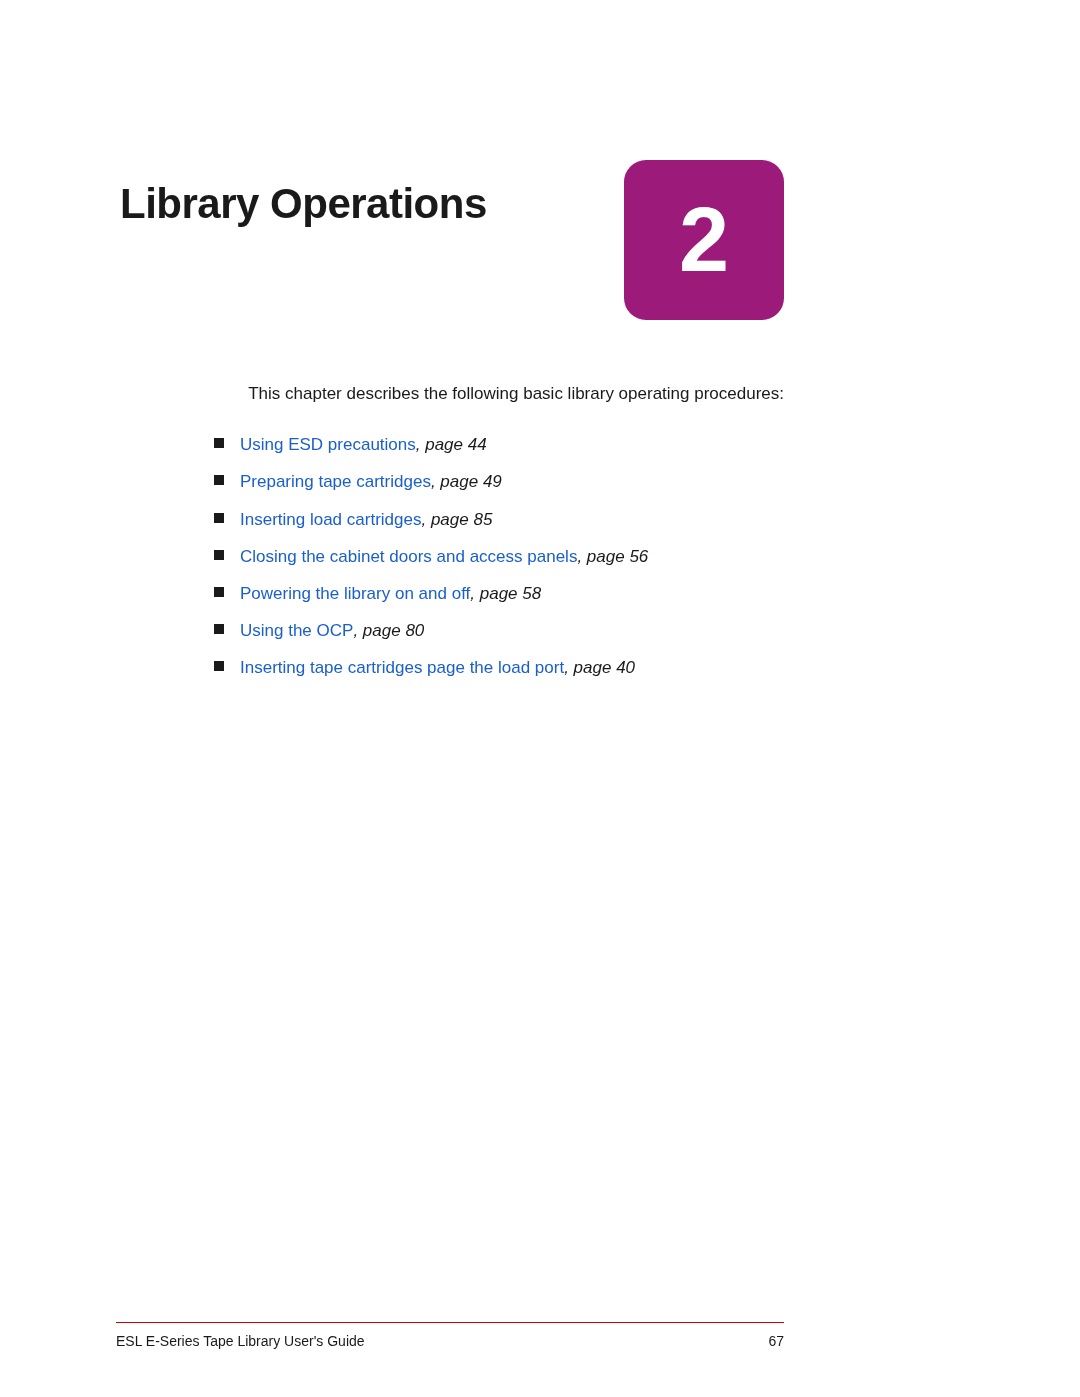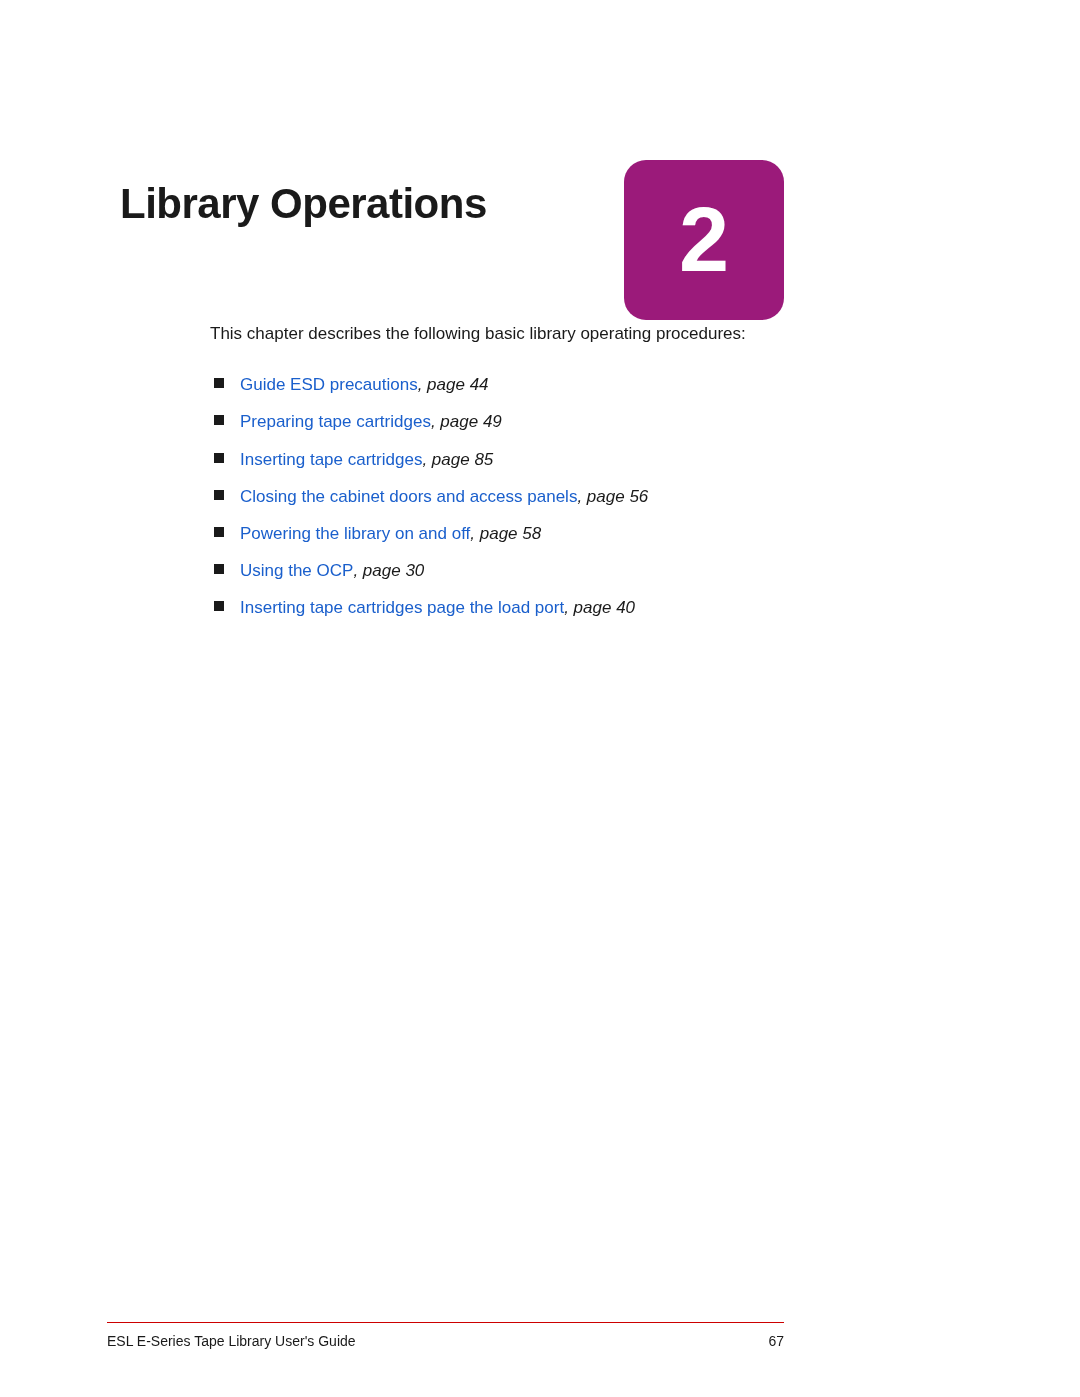--- a/index.html
+++ b/index.html
@@ -59,20 +59,22 @@
       font-size: 90px;
       font-weight: 900;
       color: #ffffff;
       font-family: Arial, Helvetica, sans-serif;
       line-height: 1;
     }
 
     .content-area {
       padding-left: 210px;
       padding-right: 120px;
+      margin-top: 60px;
+      text-align: right;
     }
 
     .intro-text {
       font-size: 17px;
       color: #1a1a1a;
       line-height: 1.6;
       margin-bottom: 24px;
       font-family: Arial, Helvetica, sans-serif;
     }
 
@@ -118,21 +120,21 @@
     }
 
     .plain-text {
       color: #1a1a1a;
       font-style: italic;
     }
 
     .footer {
       position: absolute;
       bottom: 48px;
-      left: 107px;
+      left: 116px;
       right: 120px;
       border-top: 1.5px solid #cc0000;
       padding-top: 10px;
       display: flex;
       justify-content: space-between;
       align-items: center;
     }
 
     .footer-left {
       font-size: 14px;
@@ -160,37 +162,37 @@
 
   <div class="content-area">
     <p class="intro-text">This chapter describes the following basic library operating procedures:</p>
 
     <ul class="bullet-list">
       <li>
         <span class="bullet-icon">
           <span class="bullet-square"></span>
         </span>
         <span>
-          <a class="link-text">Guide ESD precautions</a><span class="plain-text">, page 44</span>
+          <a class="link-text">Using ESD precautions</a><span class="plain-text">, page 44</span>
         </span>
       </li>
       <li>
         <span class="bullet-icon">
           <span class="bullet-square"></span>
         </span>
         <span>
           <a class="link-text">Preparing tape cartridges</a><span class="plain-text">, page 49</span>
         </span>
       </li>
       <li>
         <span class="bullet-icon">
           <span class="bullet-square"></span>
         </span>
         <span>
-          <a class="link-text">Inserting tape cartridges</a><span class="plain-text">, page 85</span>
+          <a class="link-text">Inserting load cartridges</a><span class="plain-text">, page 85</span>
         </span>
       </li>
       <li>
         <span class="bullet-icon">
           <span class="bullet-square"></span>
         </span>
         <span>
           <a class="link-text">Closing the cabinet doors and access panels</a><span class="plain-text">, page 56</span>
         </span>
       </li>
@@ -200,21 +202,21 @@
         </span>
         <span>
           <a class="link-text">Powering the library on and off</a><span class="plain-text">, page 58</span>
         </span>
       </li>
       <li>
         <span class="bullet-icon">
           <span class="bullet-square"></span>
         </span>
         <span>
-          <a class="link-text">Using the OCP</a><span class="plain-text">, page 30</span>
+          <a class="link-text">Using the OCP</a><span class="plain-text">, page 80</span>
         </span>
       </li>
       <li>
         <span class="bullet-icon">
           <span class="bullet-square"></span>
         </span>
         <span>
           <a class="link-text">Inserting tape cartridges page the load port</a><span class="plain-text">, page 40</span>
         </span>
       </li>

